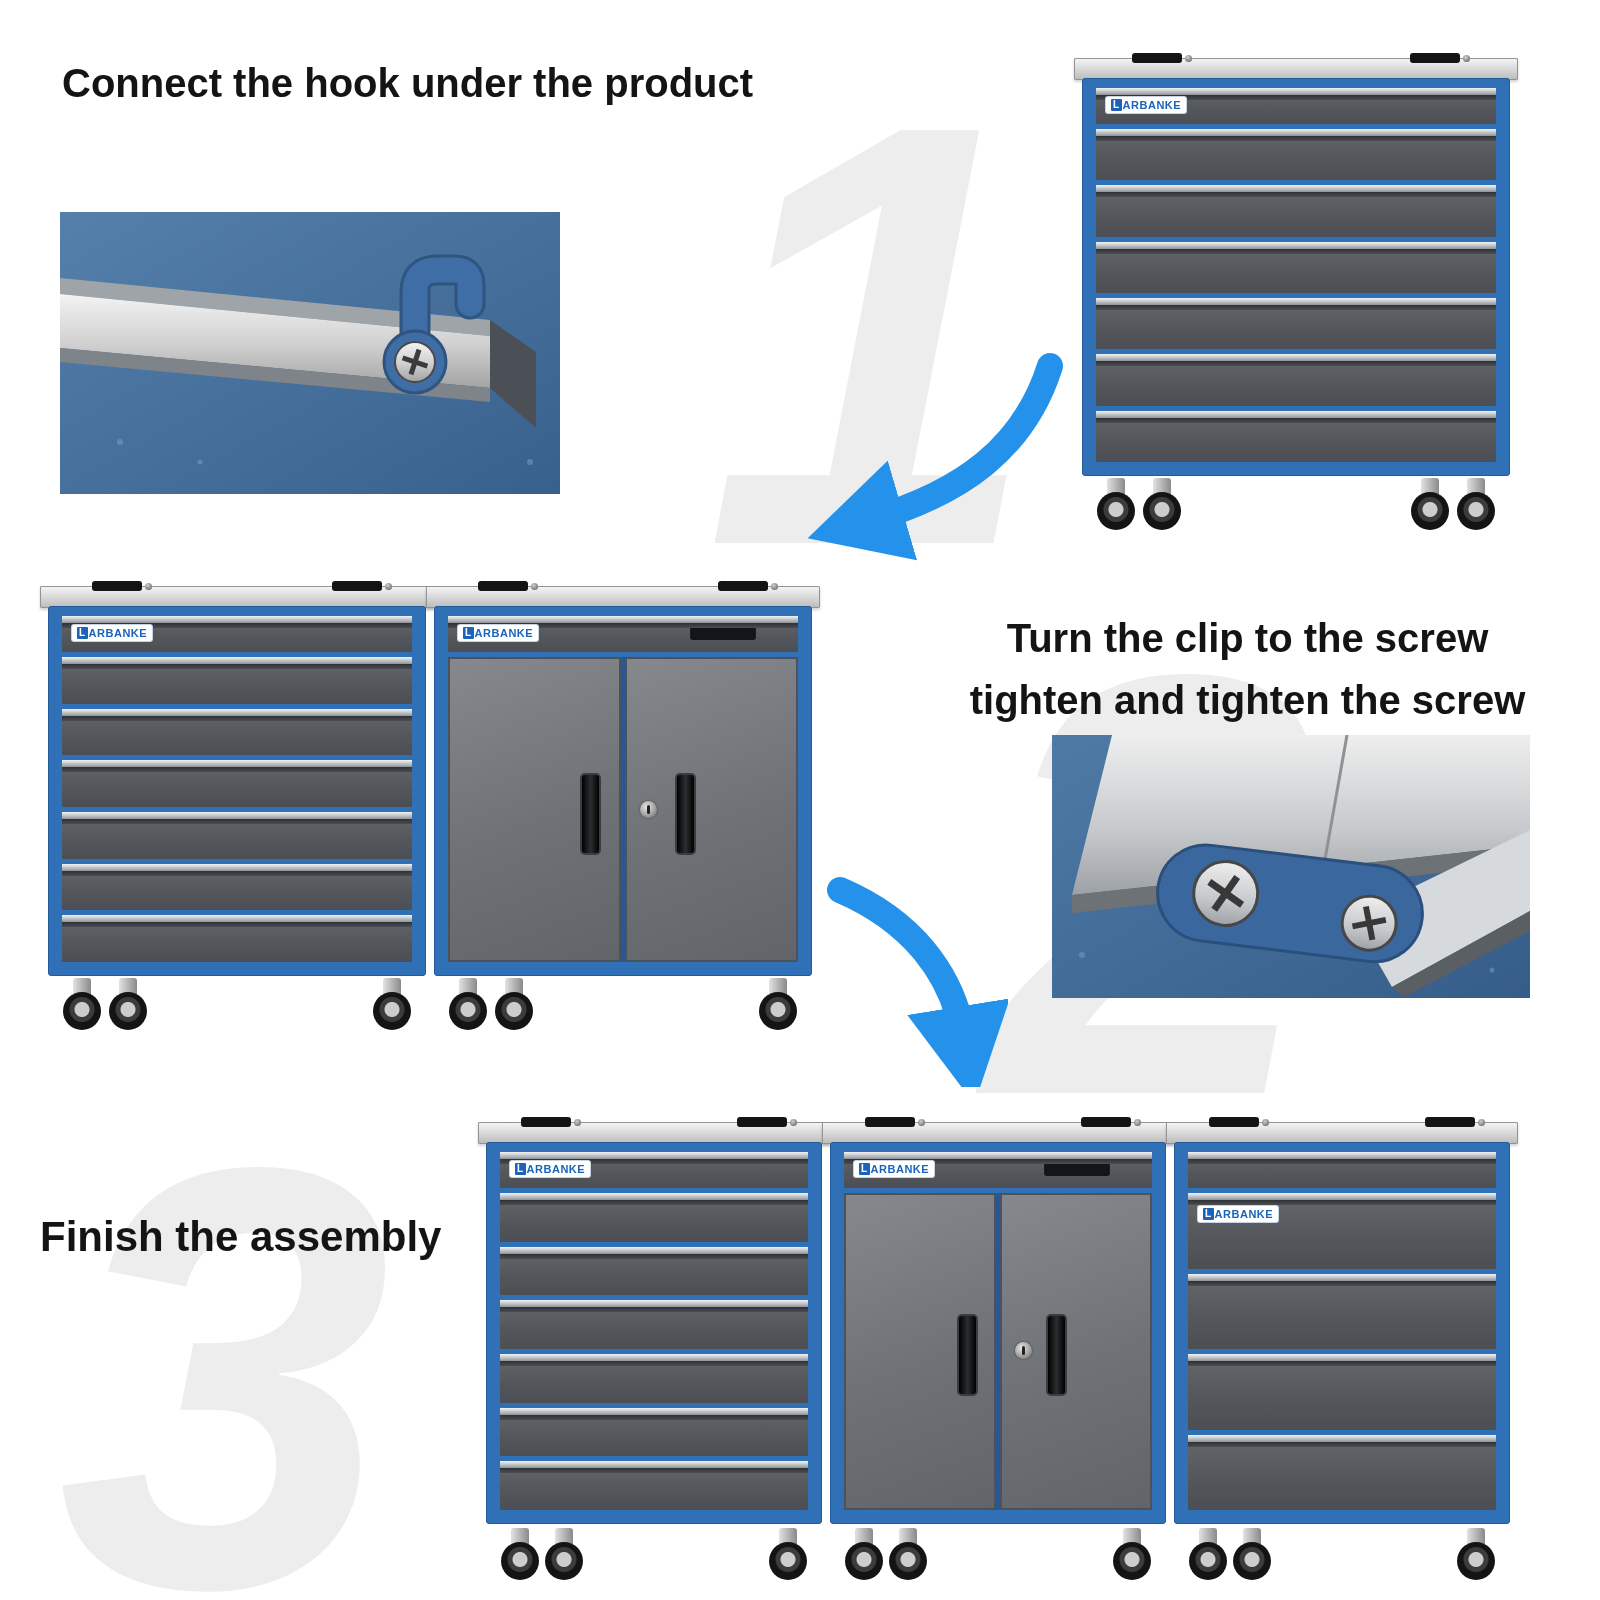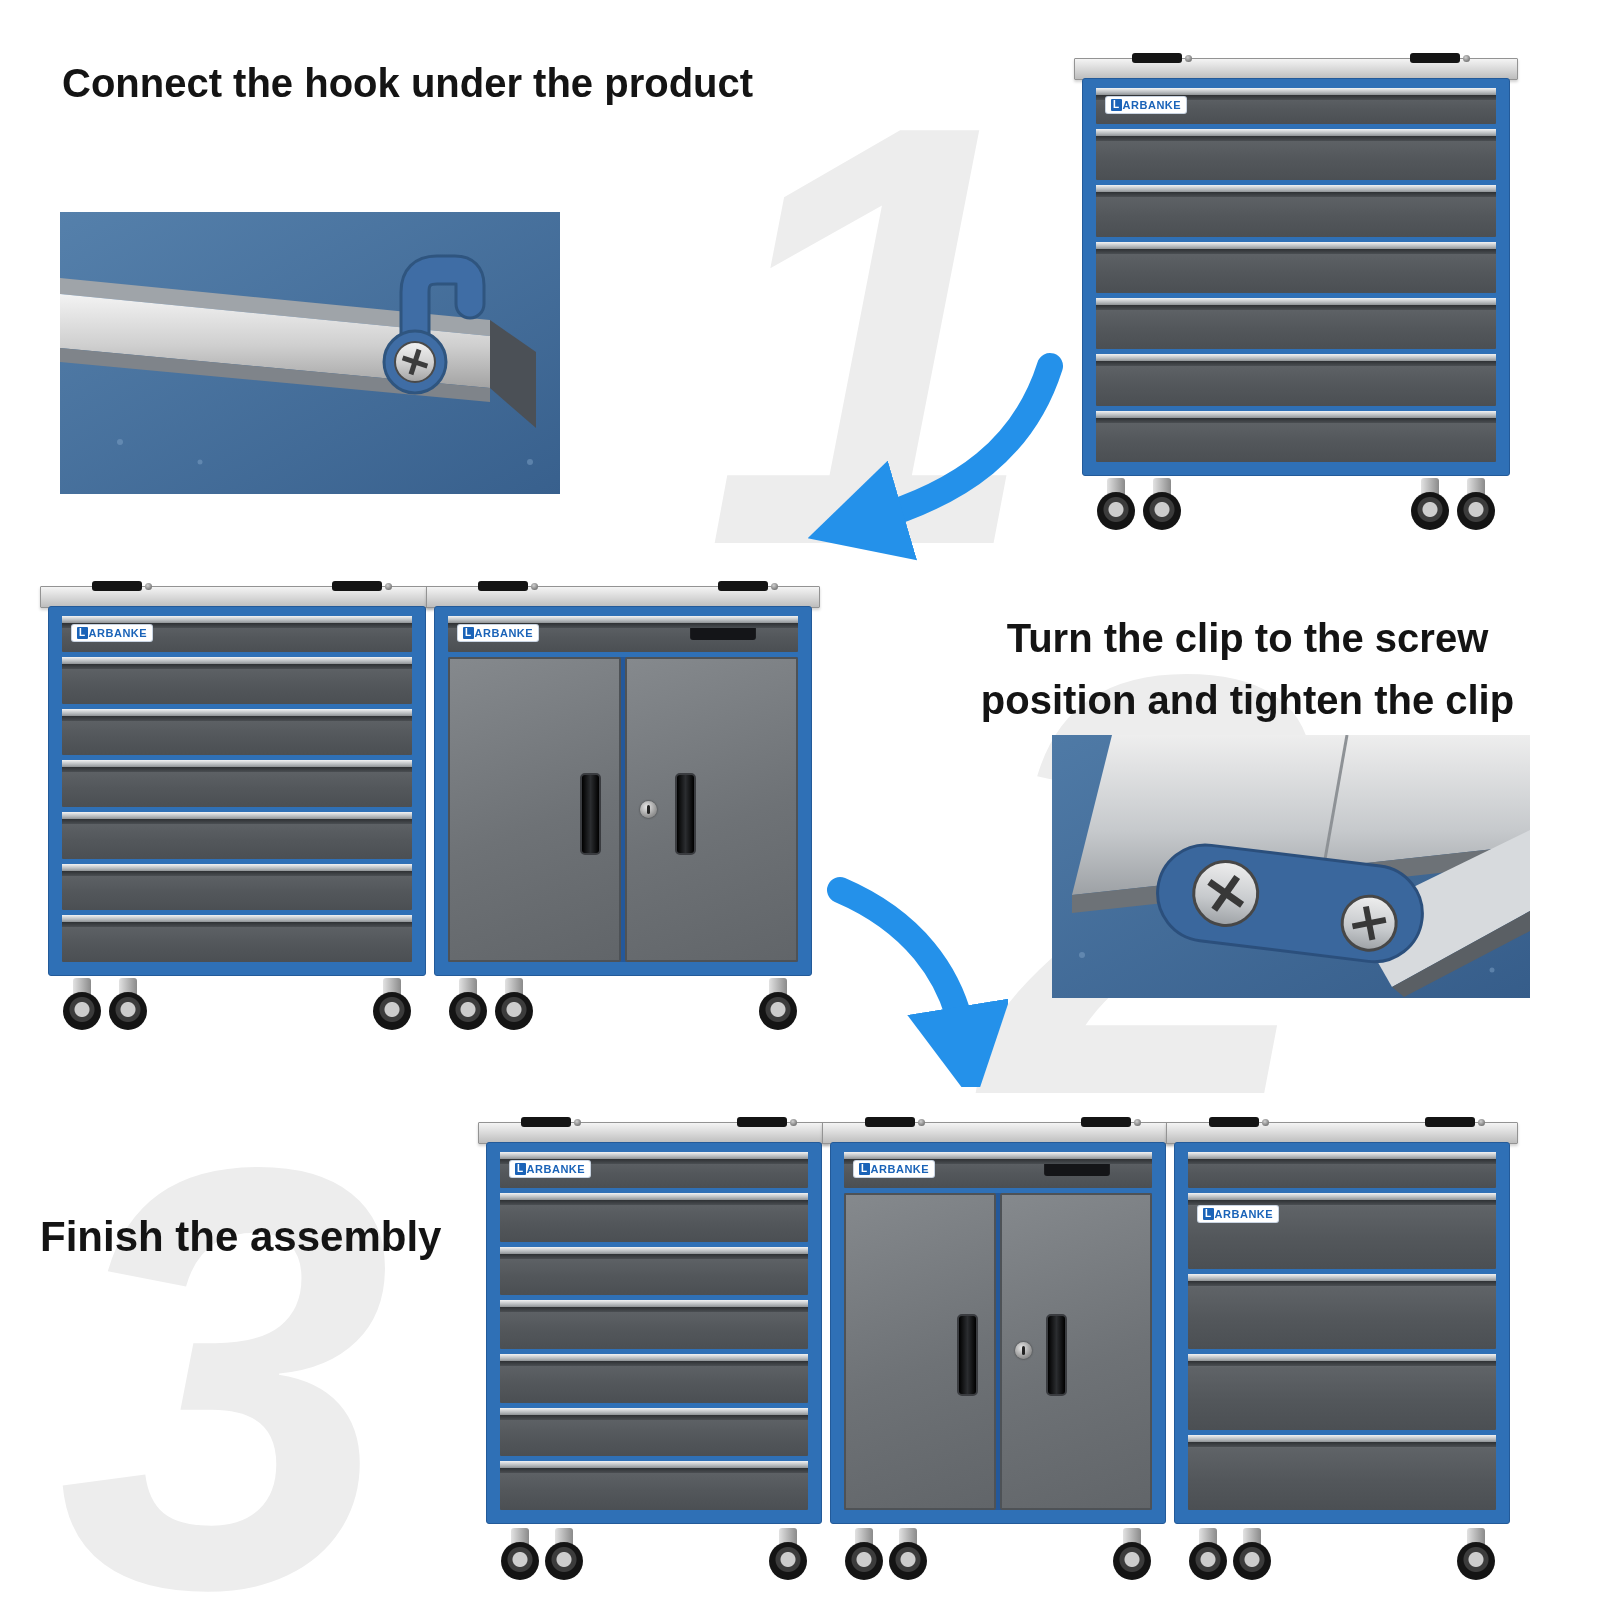--- a/index.html
+++ b/index.html
@@ -95,21 +95,21 @@
 
   <div class="wm wm1">1</div>
   <div class="wm wm2">2</div>
   <div class="wm wm3">3</div>
 
   <div class="caption caption1">
     <div>Connect the hook under the product</div>
   </div>
   <div class="caption caption2">
     <div>Turn the clip to the screw</div>
-    <div>position and tighten the clip</div>
+    <div>tighten and tighten the screw</div>
   </div>
   <div class="caption caption3">Finish the assembly</div>
 
   <div class="closeup closeup1">
     <svg viewBox="0 0 500 282" preserveAspectRatio="none">
       <defs>
         <linearGradient id="cu1bg" x1="0" y1="0" x2="1" y2="1">
           <stop offset="0" stop-color="#5580ab"></stop>
             <stop offset="1" stop-color="#38608d"></stop>
         </linearGradient>

